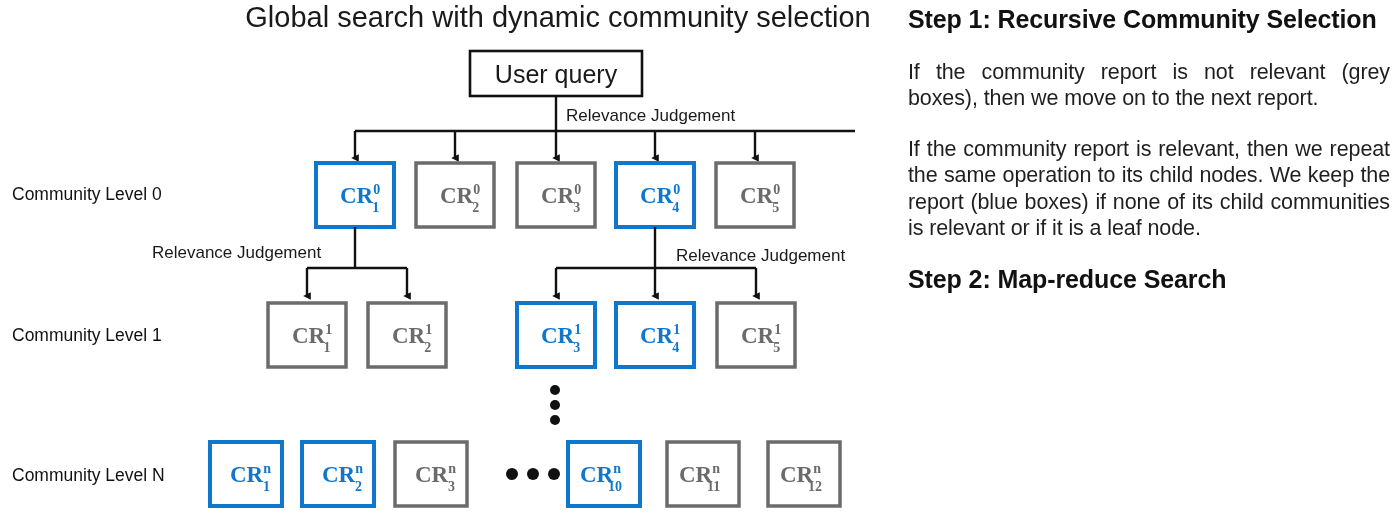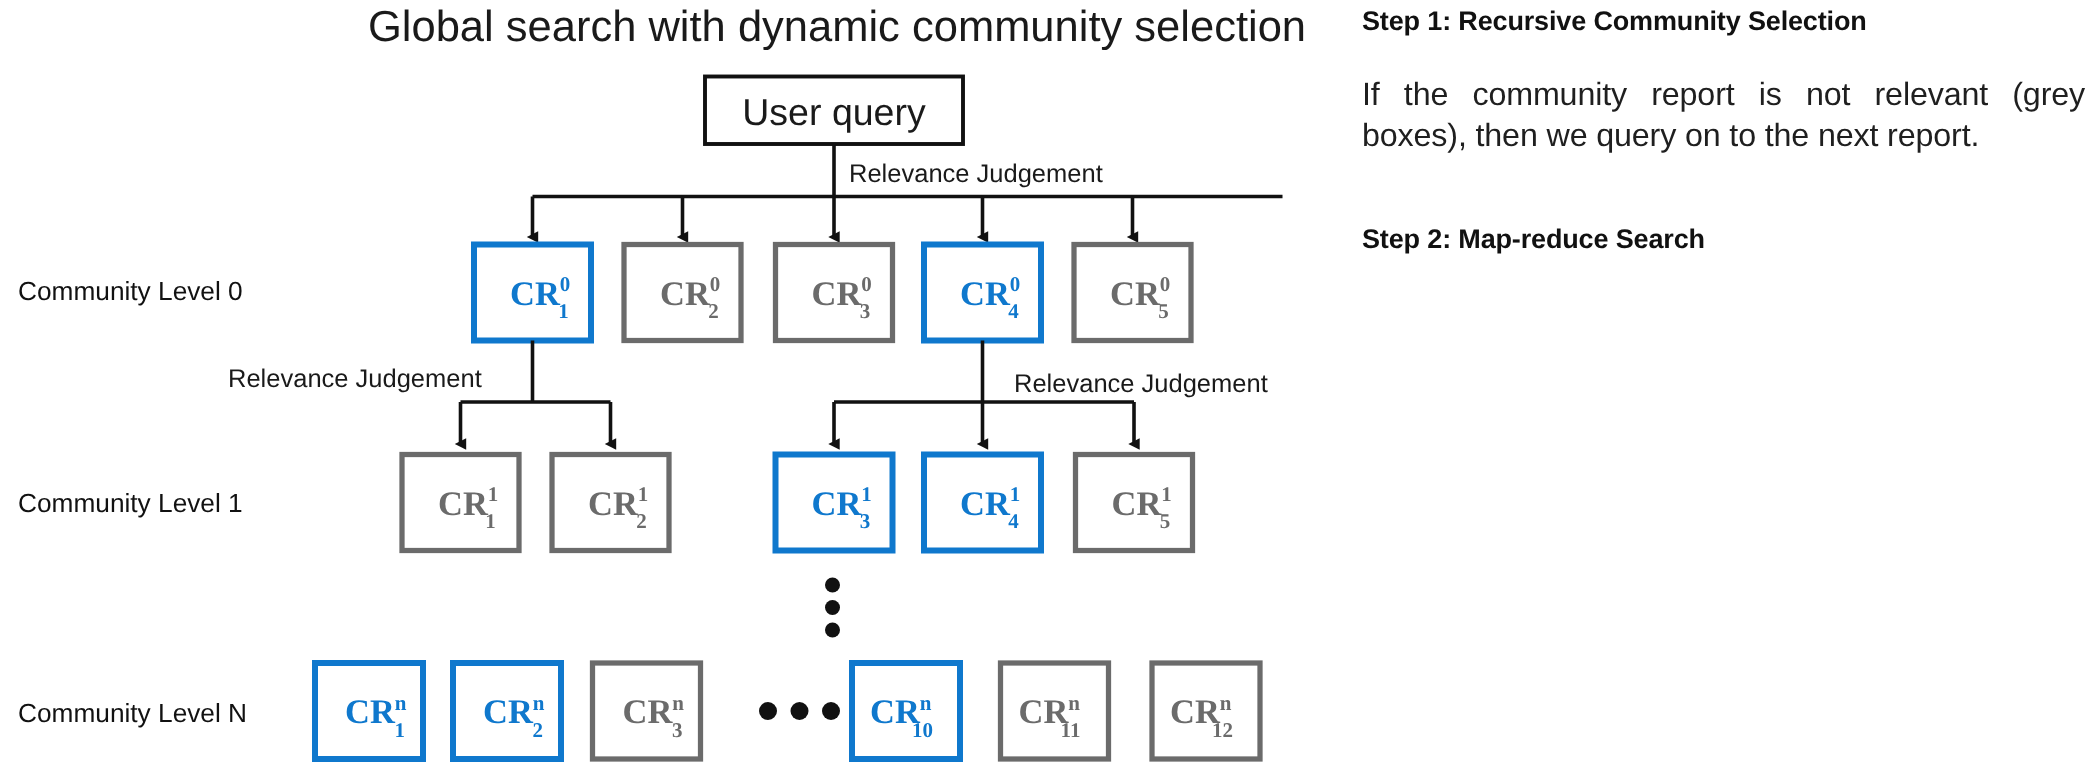--- a/index.html
+++ b/index.html
@@ -80,21 +80,21 @@
     left: 908px;
     top: 0;
     width: 482px;
     height: 517px;
     padding-top: 4px;
     box-sizing: border-box;
   }
   .step-heading {
     font-family: "Liberation Sans", sans-serif;
     font-weight: bold;
-    font-size: 18px;
+    font-size: 25px;
     line-height: 1.22;
     color: #111111;
     margin: 0;
     letter-spacing: -0.1px;
   }
   .step-body {
     font-family: "Liberation Sans", sans-serif;
     font-size: 21.5px;
     line-height: 1.235;
     color: #1f1f1f;
@@ -279,21 +279,22 @@
           </text>
         </g>
       </g>
     </svg>
   </div>
 
   <div id="text-panel">
 
     <h2 class="step-heading">Step 1: Recursive Community Selection</h2>
     <div class="para-gap"></div>
-    <p class="step-body">If the community report is not relevant (grey boxes), then we query on to the next report.</p>
+    <p class="step-body">If the community report is not relevant (grey boxes), then we move on to the next report.</p>
     <div class="para-gap"></div>
+    <p class="step-body">If the community report is relevant, then we repeat the same operation to its child nodes. We keep the report (blue boxes) if none of its child communities is relevant or if it is a leaf node.</p>
 
     <div class="block-gap"></div>
 
     <h2 class="step-heading">Step 2: Map-reduce Search</h2>
   </div>
 
 </div>
 
 </body></html>

